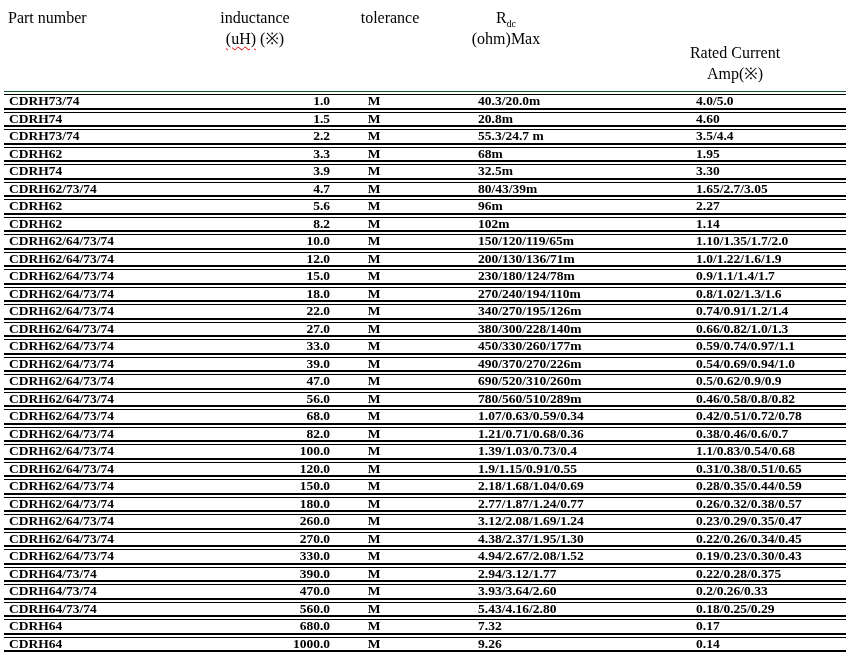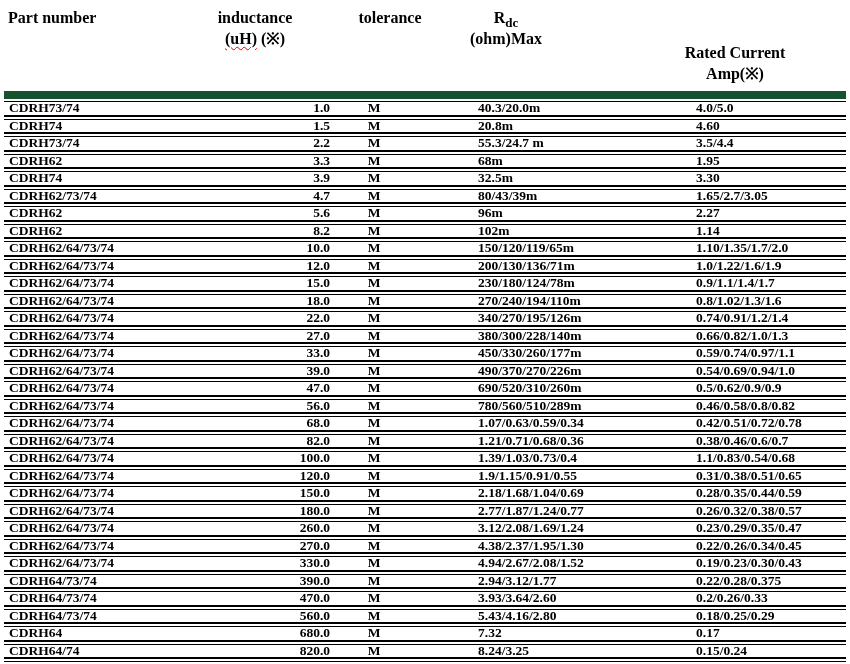--- a/index.html
+++ b/index.html
@@ -28,39 +28,39 @@
   col.c-ind   { width: 150px; }
   col.c-tol   { width: 120px; }
   col.c-rdc   { width: 223px; }
   col.c-rated { width: 173px; }
 
   thead th {
     vertical-align: top;
     padding: 0 0 7px 0;
     font-size: 16px;
     line-height: 21px;
-    font-weight: bold;
-    border-bottom: 8px solid #14532d;
+    font-weight: normal;
+    border-bottom: 1px solid #14532d;
     text-align: center;
   }
   thead th.h-part {
     text-align: left;
     padding-left: 4px;
   }
   thead th.h-rdc, thead th.h-rated {
     text-align: left;
   }
   .hdr-box {
     display: inline-block;
     text-align: center;
   }
   .hdr-box.rdc   { width: 112px; }
   .hdr-box.rated { width: 124px; margin-top: 35px; }
   thead sub {
-    font-size: 13px;
+    font-size: 10px;
     line-height: 0;
   }
   .spellcheck {
     text-decoration-line: underline;
     text-decoration-style: wavy;
     text-decoration-color: #ee0000;
     text-decoration-thickness: 1px;
     text-underline-offset: 2px;
   }
 
@@ -325,27 +325,20 @@
           <td class="cell-rated">0.18/0.25/0.29</td>
         </tr>
         <tr>
           <td class="cell-part">CDRH64</td>
           <td class="cell-ind">680.0</td>
           <td class="cell-tol">M</td>
           <td class="cell-rdc">7.32</td>
           <td class="cell-rated">0.17</td>
         </tr>
         <tr>
-          <td class="cell-part">CDRH64/74</td>
-          <td class="cell-ind">820.0</td>
-          <td class="cell-tol">M</td>
-          <td class="cell-rdc">8.24/3.25</td>
-          <td class="cell-rated">0.15/0.24</td>
-        </tr>
-        <tr>
           <td class="cell-part">CDRH64</td>
           <td class="cell-ind">1000.0</td>
           <td class="cell-tol">M</td>
           <td class="cell-rdc">9.26</td>
           <td class="cell-rated">0.14</td>
         </tr>
       </tbody>
   </table>
 </div>
 

